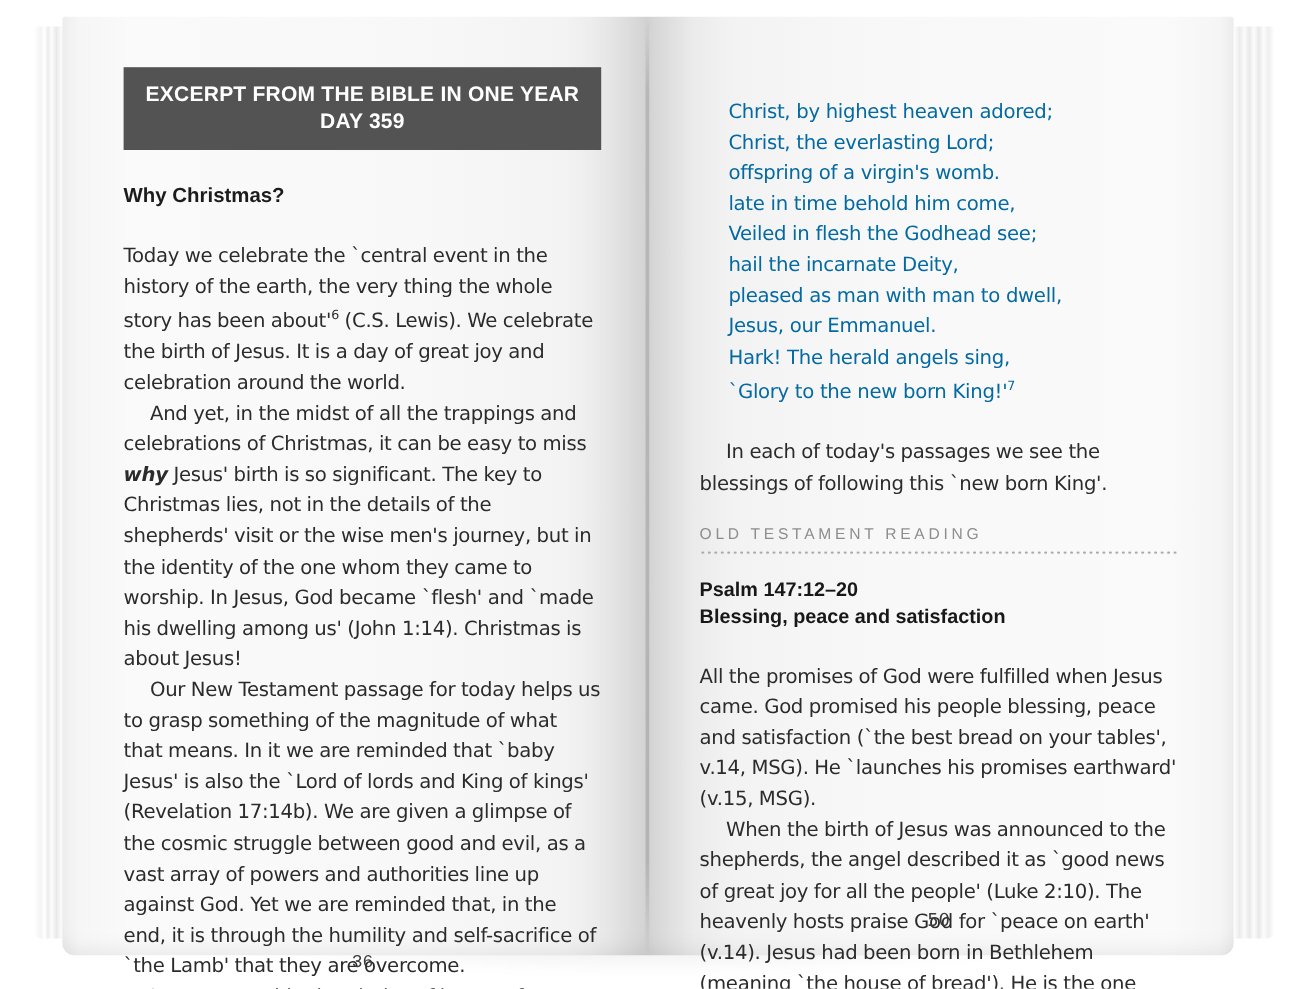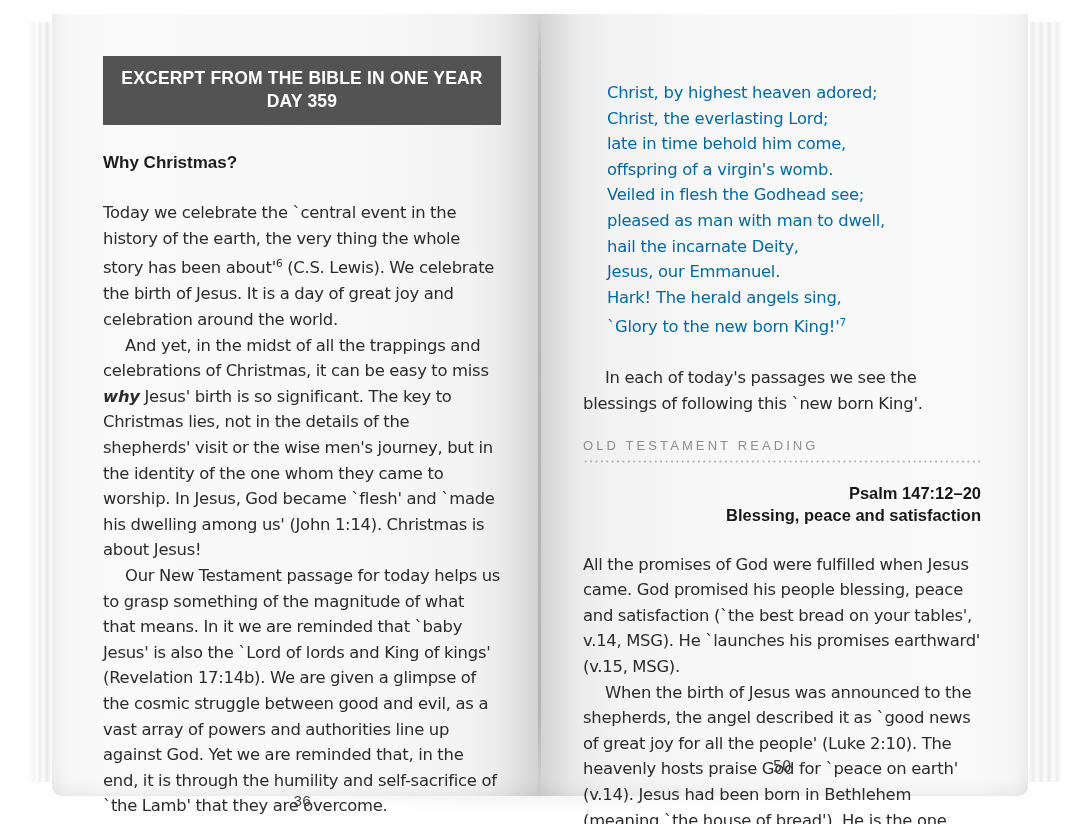--- a/index.html
+++ b/index.html
@@ -253,21 +253,20 @@
     background-repeat: repeat-x;
     margin-bottom: 0;
   }
   .ref-head {
     font-family: "Liberation Sans", sans-serif;
     font-weight: bold;
     font-size: 16.5px;
     color: #181818;
     line-height: 22px;
     margin: 0;
-    text-align: right;
   }
 
   .folio {
     position: absolute;
     font-family: "DejaVu Sans", sans-serif;
     font-size: 15px;
     color: #3a3a3a;
     letter-spacing: -0.2px;
   }
   .folio-left  { left: 103px;  top: 794px; width: 398px; text-align: center; font-family: Liberation Mono, monospace; }
@@ -310,25 +309,25 @@
       <p class="body indent"><span>Jesus puts aside the glories of heaven for a humble stall. As the carol, </span></p>
     </div>
 
     <div class="folio folio-left">36</div>
 
     <div class="col col-right">
 
       <div class="verse" id="verse-block">
           <div>Christ, by highest heaven adored;</div>
           <div>Christ, the everlasting Lord;</div>
+          <div>offspring of a virgin's womb.</div>
           <div>late in time behold him come,</div>
-          <div>offspring of a virgin's womb.</div>
           <div>Veiled in flesh the Godhead see;</div>
+          <div>hail the incarnate Deity,</div>
           <div>pleased as man with man to dwell,</div>
-          <div>hail the incarnate Deity,</div>
           <div>Jesus, our Emmanuel.</div>
           <div>Hark! The herald angels sing,</div>
           <div><span>`Glory to the new born King!'</span><span class="sup">7</span></div>
         </div>
 
       <p class="body indent" style="margin-top:25px;">In each of today's passages we see the blessings of following this `new born King'.</p>
 
       <div class="section-head" style="margin-top:21px;">OLD TESTAMENT READING</div>
       <div class="dot-rule"></div>
 

